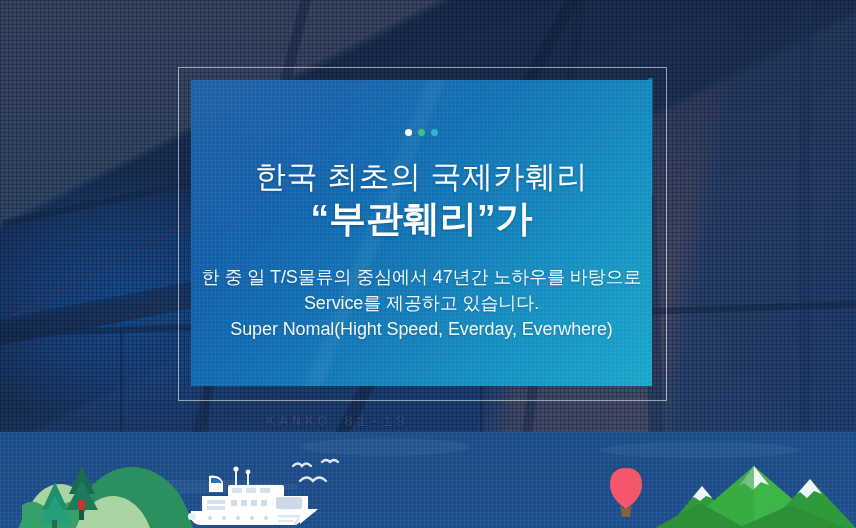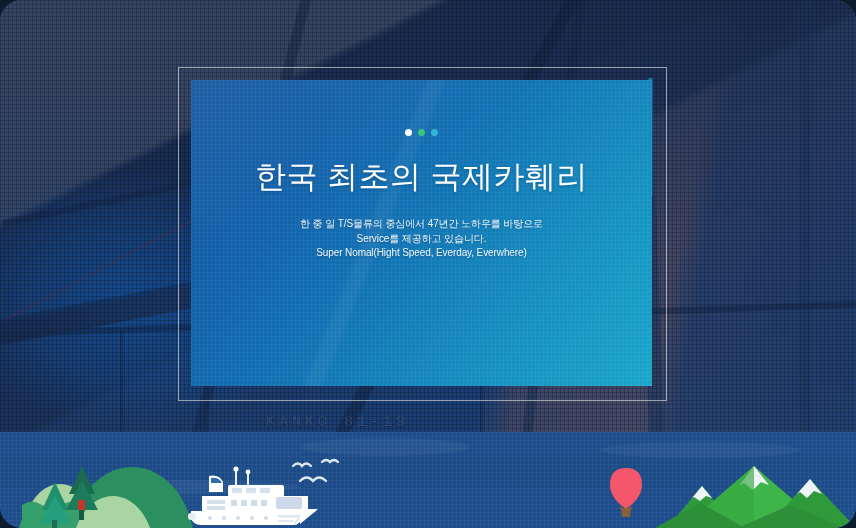--- a/index.html
+++ b/index.html
@@ -10,21 +10,20 @@
   body {
     font-family: "Liberation Sans", "DejaVu Sans", sans-serif;
   }
 
   #stage {
     position: relative;
     width: 856px;
     height: 528px;
     overflow: hidden;
     background: #2b3648;
-    border-radius: 22px;
   }
 
   
   .photo {
     position: absolute;
     inset: 0;
     background:
       
       radial-gradient(ellipse 180px 130px at 130px 300px, rgba(22,95,175,0.92) 0%, rgba(22,95,175,0.45) 60%, rgba(22,95,175,0) 100%),
       
@@ -218,21 +217,21 @@
     margin-top: 2px;
     font-size: 37px;
     font-weight: 700;
     letter-spacing: 0px;
     color: #ffffff;
     line-height: 1.2;
     text-shadow: 0 1px 3px rgba(0,40,80,0.35);
   }
   .subtitle {
     margin-top: 22px;
-    font-size: 10px;
+    font-size: 18px;
     font-weight: 400;
     color: #f2f8fc;
     line-height: 1.45;
     letter-spacing: -0.1px;
     text-shadow: 0 1px 2px rgba(0,40,80,0.3);
   }
   .subtitle div { white-space: nowrap; }
 </style>
 </head>
 <body>
@@ -361,20 +360,21 @@
     <div class="hero-sheen"></div>
 
     <div class="hero-inner">
       <div class="dots">
         <span class="dot" style="background:#ffffff"></span>
         <span class="dot" style="background:#3cc47c"></span>
         <span class="dot" style="background:#35b3d4"></span>
       </div>
 
       <div class="title-line1">한국 최초의 국제카훼리</div>
+      <div class="title-line2">“부관훼리”가</div>
 
       <div class="subtitle">
         <div>한 중 일 T/S물류의 중심에서 47년간 노하우를 바탕으로</div>
         <div>Service를 제공하고 있습니다.</div>
         <div>Super Nomal(Hight Speed, Everday, Everwhere)</div>
       </div>
     </div>
   </div>
 
 </div>

